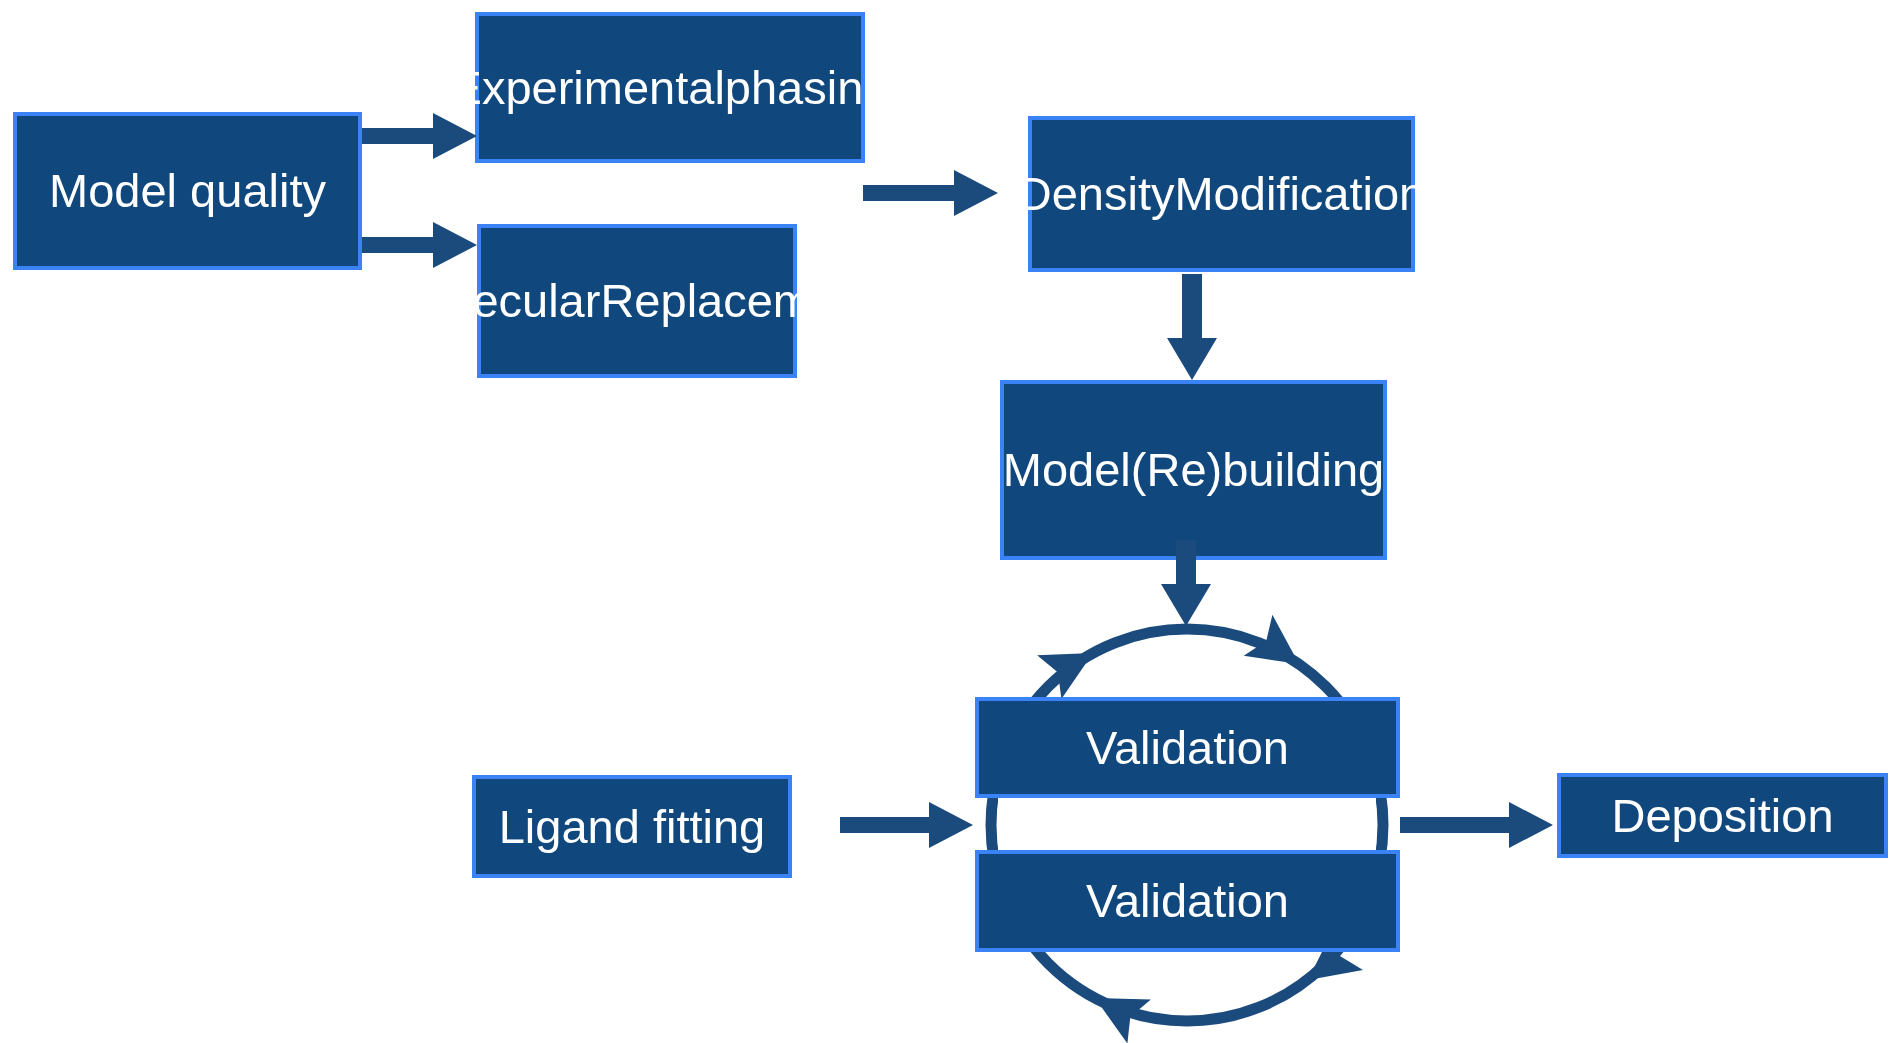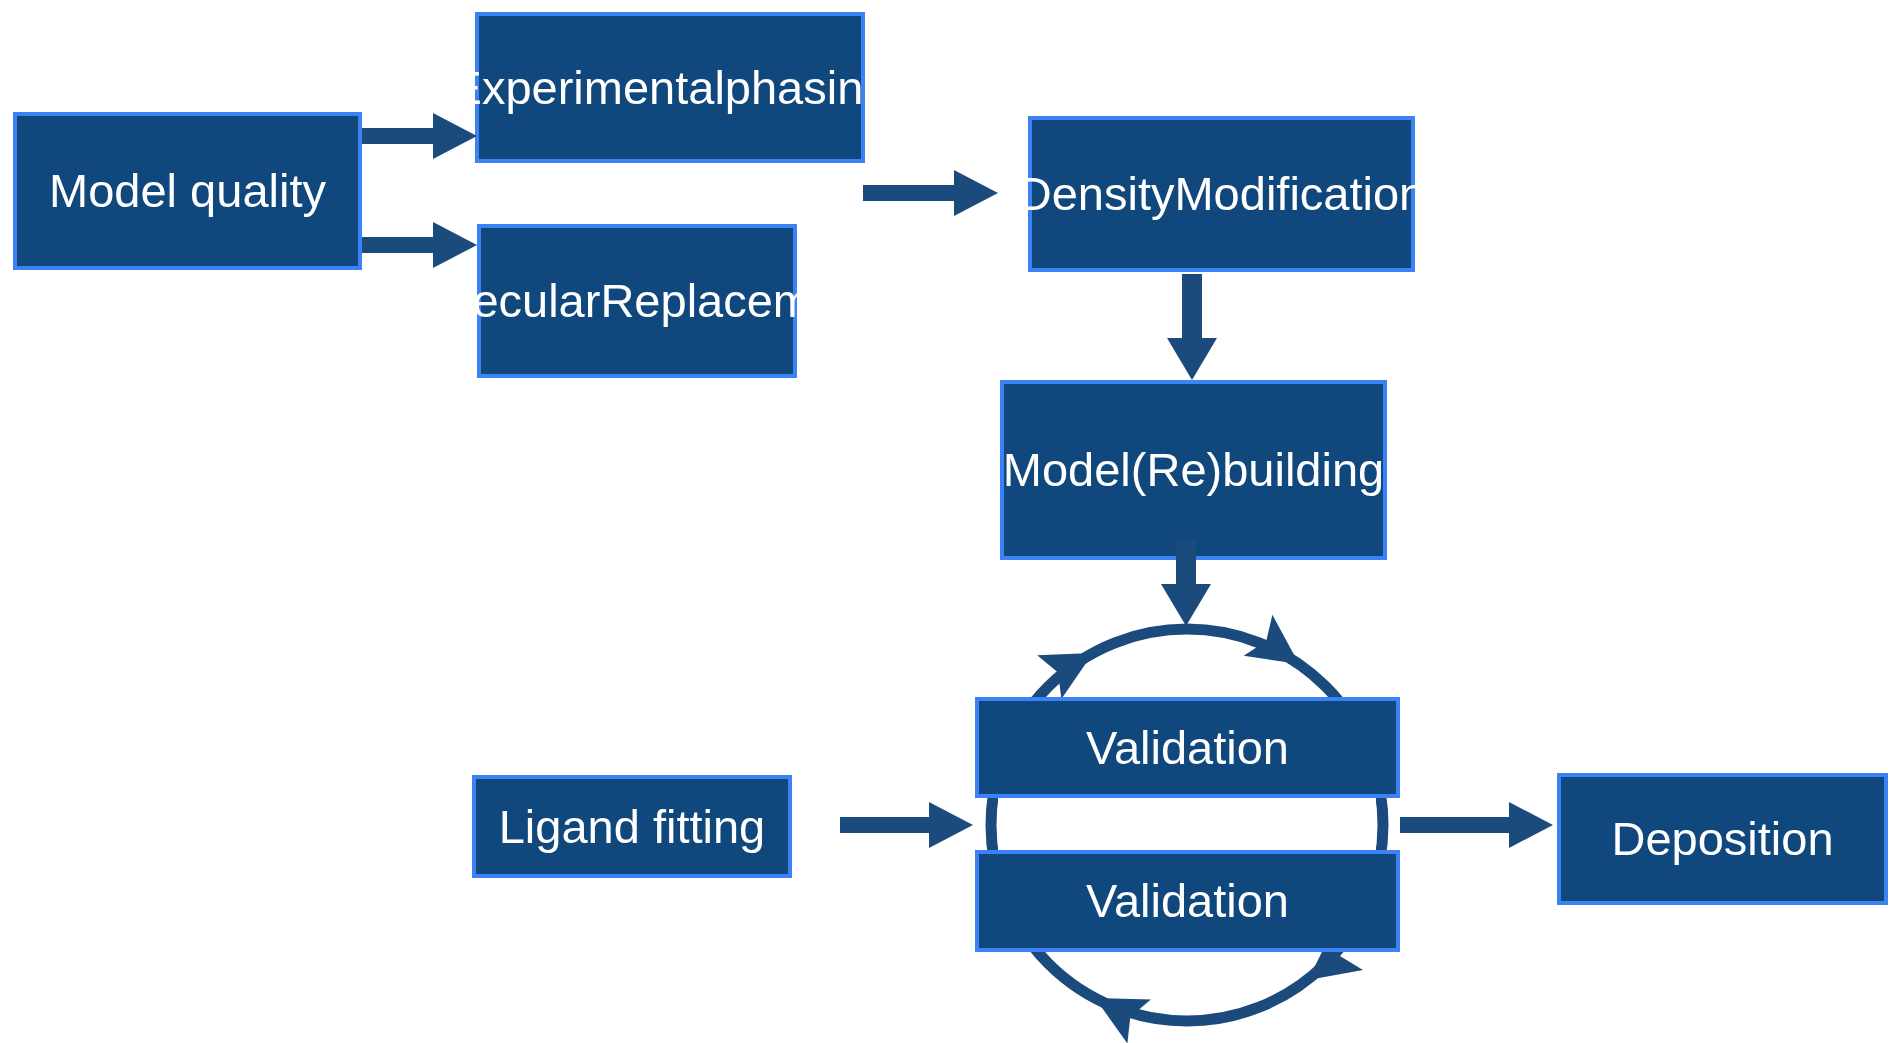--- a/index.html
+++ b/index.html
@@ -40,21 +40,21 @@
   }
   
   .n0 { left: 13px;   top: 112px; width: 349px; height: 158px; }
   .n1 { left: 475px;  top: 12px;  width: 390px; height: 151px; }
   .n2 { left: 477px;  top: 224px; width: 320px; height: 154px; }
   .n3 { left: 1000px; top: 116px; width: 387px; height: 156px; margin-left: 28px; }
   .n4 { left: 1000px; top: 380px; width: 387px; height: 180px; }
   .n5 { left: 975px;  top: 697px; width: 425px; height: 101px; }
   .n6 { left: 975px;  top: 850px; width: 425px; height: 102px; }
   .n7 { left: 472px;  top: 775px; width: 320px; height: 103px; }
-  .n8 { left: 1557px; top: 773px; width: 331px; height: 132px; }
+  .n8 { left: 1557px; top: 773px; width: 331px; height: 85px; }
 </style>
 </head>
 <body>
 
 <div id="canvas">
 
   <svg id="bg-layer" class="layer" width="1903" height="1043" viewBox="0 0 1903 1043">
     <circle cx="1187" cy="825" r="196" fill="none" stroke="#1B4B7D" stroke-width="11"></circle>
     <path d="M0,0 L-50,-25 L-40,0 L-50,25 Z" fill="#1B4B7D" transform="translate(1093,653) rotate(-29)"></path>
     <path d="M0,0 L-50,-25 L-40,0 L-50,25 Z" fill="#1B4B7D" transform="translate(1299,664) rotate(35)"></path>

